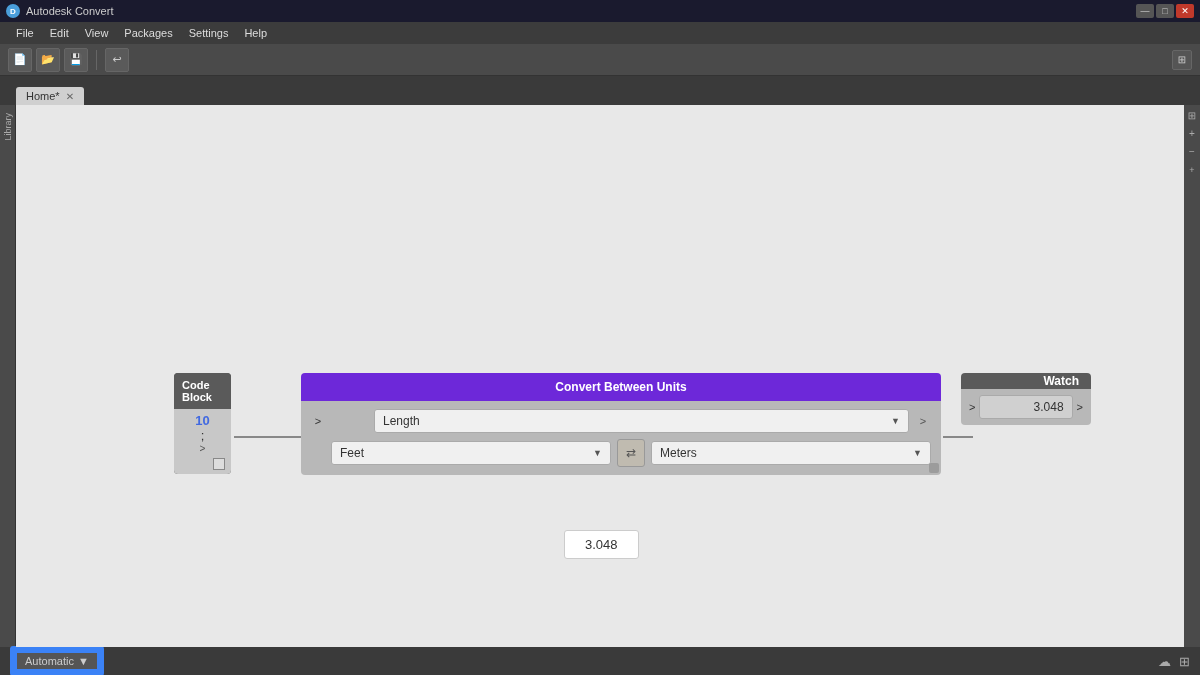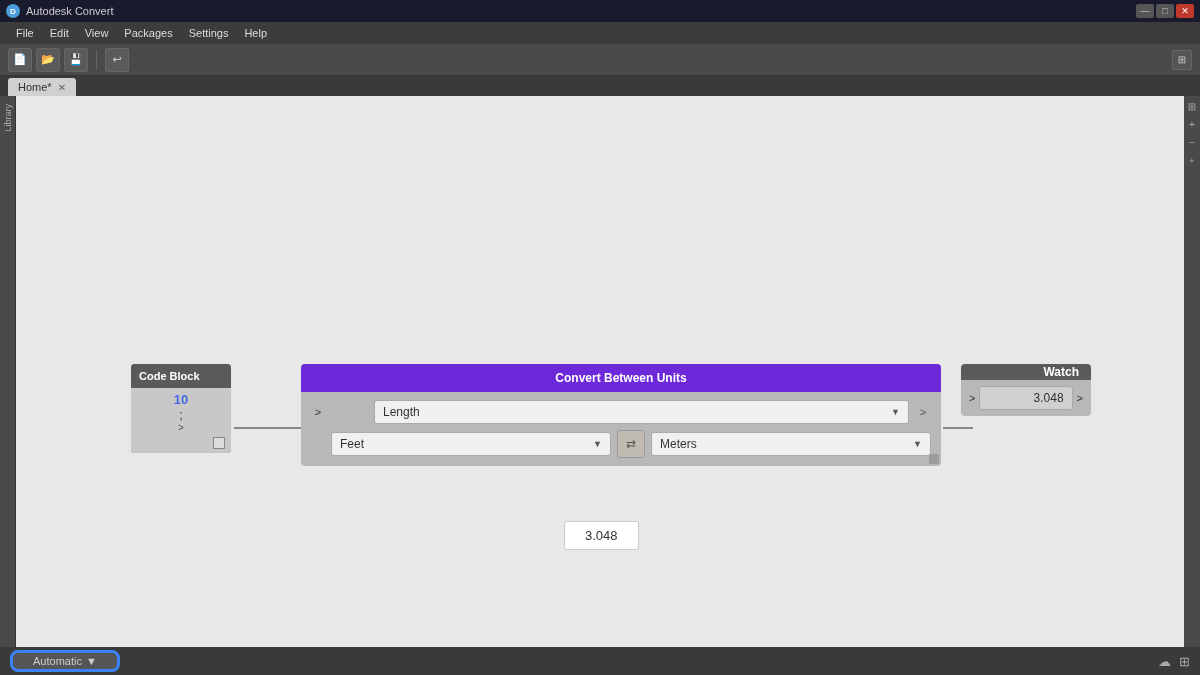--- a/index.html
+++ b/index.html
@@ -119,24 +119,24 @@
       align-items: center;
       justify-content: center;
       cursor: pointer;
       color: #ccc;
       font-size: 10px;
     }
 
     
     .tab-bar {
       background: #3a3a3a;
-      height: 20px;
+      height: 29px;
       display: flex;
       align-items: flex-end;
-      padding-left: 8px;
+      padding-left: 16px;
       flex-shrink: 0;
     }
     .tab {
       background: #d0d0d0;
       border-radius: 3px 3px 0 0;
       padding: 3px 10px;
       font-size: 11px;
       color: #333;
       display: flex;
       align-items: center;
@@ -404,25 +404,25 @@
       background: #3a3a3a;
       height: 28px;
       display: flex;
       align-items: center;
       padding: 0 10px;
       gap: 8px;
       flex-shrink: 0;
     }
     .auto-dropdown {
       background: #555;
-      border: 3px solid #3b82f6;
-      border-radius: 8px;
+      border: 7px solid #3b82f6;
+      border-radius: 3px;
       color: #ccc;
       font-size: 11px;
-      padding: 2px 20px;
+      padding: 2px 8px;
       display: flex;
       align-items: center;
       gap: 4px;
       cursor: pointer;
     }
     .bottom-right-icons {
       margin-left: auto;
       display: flex;
       align-items: center;
       gap: 8px;
@@ -430,20 +430,21 @@
     .bottom-icon {
       color: #aaa;
       font-size: 13px;
       cursor: pointer;
     }
 
     
     .code-block-wrapper {
       background: #5a5a5a;
       border-radius: 4px;
+      margin-left: 43px;
     }
     .code-block-content {
       background: #c8c8c8;
       padding: 4px 8px 2px;
     }
     .code-line {
       display: flex;
       align-items: center;
       justify-content: space-between;
       flex-direction: column;

